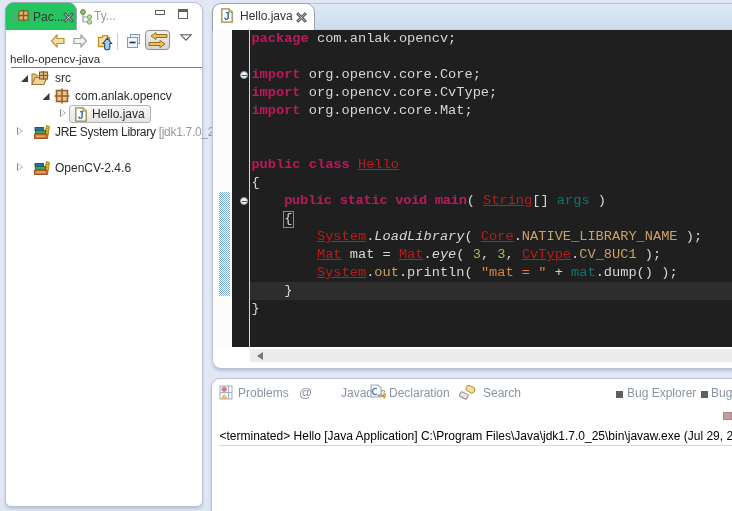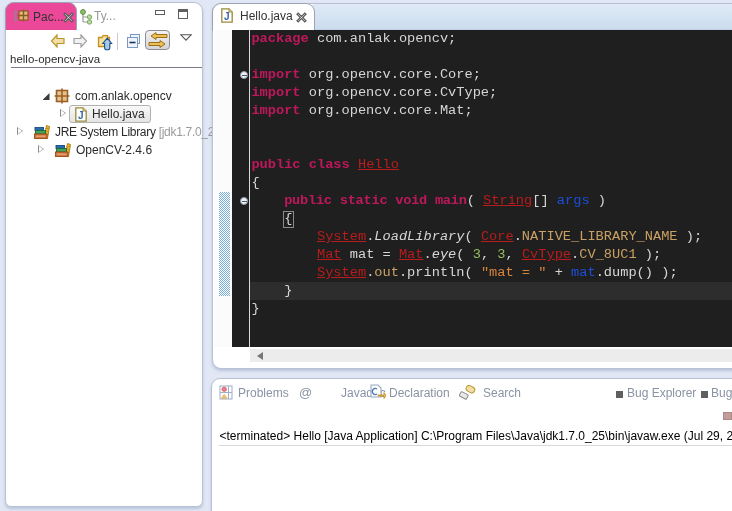--- a/index.html
+++ b/index.html
@@ -4,21 +4,21 @@
 <style>
 * { margin:0; padding:0; box-sizing:border-box; }
 html,body { width:732px; height:511px; overflow:hidden; }
 body { background:#e2e7f5; font-family:"Liberation Sans",sans-serif; position:relative; }
 .panel { position:absolute; background:#ffffff; border:1px solid #b8c2d4; box-shadow:0 2px 3px rgba(110,130,170,.35); }
 .abs { position:absolute; }
 svg { position:absolute; display:block; }
 
 
 #left { left:5px; top:2px; width:198px; height:505px; border-radius:9px 9px 6px 6px; }
-#ltab { position:absolute; left:-1px; top:-1px; width:72px; height:28px; background:#ec4899; border:1px solid #9aa4b4; border-bottom:none; border-radius:9px 9px 0 0; }
+#ltab { position:absolute; left:-1px; top:-1px; width:72px; height:28px; background:#22c55e; border:1px solid #9aa4b4; border-bottom:none; border-radius:9px 9px 0 0; }
 .tabtext { position:absolute; font-size:12px; color:#333; }
 .graytext { color:#9a9a9a; }
 
 
 #lsep { position:absolute; left:111px; top:30px; width:1px; height:17px; background:#c9c9c9; }
 #linkbtn { position:absolute; left:139px; top:27px; width:25px; height:20px; border:1px solid #8a8f96; border-radius:4px; background:linear-gradient(#f2f2f2,#d5d5d5); }
 
 
 #ptitle { position:absolute; left:4px; top:50px; font-size:11.5px; color:#2b2b2b; }
 #phr { position:absolute; left:5px; top:64px; right:0; height:1px; background:#787d85; }
@@ -41,21 +41,21 @@
   background-image:conic-gradient(#79aad8 25%, #ffffff 0 50%, #79aad8 0 75%, #ffffff 0);
   background-size:2px 2px; }
 #curline { position:absolute; left:36px; top:252px; right:0; height:18px; background:#2d2d2d; }
 #brackbox { position:absolute; left:68.5px; top:181px; width:11px; height:17px; border:1px solid #8a8a8a; }
 pre.code { position:absolute; left:37.4px; top:0; font-family:"Liberation Mono",monospace; font-size:13.67px; line-height:18px; color:#d6d6d6; }
 .kw { color:#be185d; font-weight:bold; }
 .cls { color:#b91c1c;text-decoration:underline; }
 .num { color:#97bd63; }
 .fld { color:#c9a164; }
 .str { color:#d8853e; }
-.var { color:#1d4ed8; }
+.var { color:#0f766e; }
 .it { font-style:italic; }
 .fold { position:absolute; left:25.5px; width:8px; height:8px; border-radius:50%; background:#edf1f5; border:1px solid #8f97a1; }
 .fold:after { content:""; position:absolute; left:1.5px; top:3.2px; width:5px; height:1.6px; background:#4a5568; }
 #hscroll { position:absolute; left:37px; top:345px; right:0; height:13px; background:#ececec; }
 #harrow { position:absolute; left:7px; top:3px; width:0; height:0; border-right:6px solid #777; border-top:4px solid transparent; border-bottom:4px solid transparent; }
 
 
 #console { left:211px; top:378px; width:531px; height:140px; border-radius:9px 0 0 0; }
 #ctab { position:absolute; left:308px; top:-1px; width:92px; height:27px; background:#fff; border:1px solid #9aa4b4; border-bottom:none; border-radius:8px 8px 0 0; }
 .ctlabel { position:absolute; top:7px; font-size:12px; color:#8a93a3; }
@@ -119,20 +119,30 @@
     <rect x="0.5" y="3.5" width="10" height="10" fill="#eef4fa" stroke="#7a9ac0" stroke-width="1"></rect>
     <path d="M2.5 8.5 h6" stroke="#17335c" stroke-width="1.6"></path>
   </svg>
 
   <svg style="left:174px; top:31px;" width="12" height="7" viewBox="0 0 12 7">
     <path d="M0.8 0.8 L11.2 0.8 L6 6.2 Z" fill="#fff" stroke="#555" stroke-width="1.1"></path>
   </svg>
   <div id="ptitle">hello-opencv-java</div>
   <div id="phr"></div>
 
+  <div class="trow" style="top:66px;">
+    <div class="tri-exp" style="left:15px; top:6px;"></div>
+    <svg style="left:25px; top:2px;" width="18" height="15" viewBox="0 0 18 15">
+      <path d="M1 3 L1 13.5 L6.5 13.5 L6 4.8 L4.5 3 Z" fill="#e9c889" stroke="#a07830" stroke-width="1.1"></path>
+      <path d="M1 13.5 L4 6.5 L16 6.5 L13 13.5 Z" fill="#f0d49a" stroke="#a07830" stroke-width="1.1"></path>
+      <rect x="8.5" y="1" width="8" height="7" fill="#e3b77a" stroke="#8a5a20" stroke-width="1.1"></rect>
+      <path d="M12.5 0 v9 M7.5 4.5 h10" stroke="#8a5a20" stroke-width="1.2" fill="none"></path>
+    </svg>
+    <span style="left:49px;">src</span>
+  </div>
   <div class="trow" style="top:84px;">
     <div class="tri-exp" style="left:36.5px; top:6px;"></div>
     <svg style="left:48px; top:1px;" width="16" height="16" viewBox="0 0 16 16">
       <rect x="2.5" y="2.5" width="11" height="11" fill="#e7c28a" stroke="#9a6228" stroke-width="1.6"></rect>
       <path d="M8 0.5 v15 M0.5 8 h15" stroke="#9a6228" stroke-width="1.6" fill="none"></path>
     </svg>
     <span style="left:69px;">com.anlak.opencv</span>
   </div>
   <div class="trow" style="top:102px;">
     <div class="sel"></div>
@@ -149,21 +159,21 @@
     <svg style="left:28px; top:2px;" width="17" height="14" viewBox="0 0 17 14">
       <path d="M12.5 0.5 L15.5 1.5 L13.5 13.5 L10.5 12.5 Z" fill="#eab335" stroke="#a87a10" stroke-width="0.9"></path>
       <path d="M11 3.5 h4 M10.6 6.5 h4 M10.2 9.5 h4" stroke="#c2920f" stroke-width="0.8"></path>
       <rect x="1" y="2.5" width="8.5" height="3" fill="#2a6ab0" stroke="#1a4a80" stroke-width="0.9"></rect>
       <rect x="1.5" y="5.5" width="10" height="3.5" fill="#44a35c" stroke="#1a6a30" stroke-width="0.9"></rect>
       <rect x="0.5" y="9" width="12.5" height="4.5" fill="#cd7240" stroke="#9a4a10" stroke-width="0.9"></rect>
       <rect x="2" y="10.5" width="9.5" height="1.6" fill="#e5a070" stroke="none"></rect>
     </svg>
     <span style="left:49px; letter-spacing:-0.3px;">JRE System Library <span style="position:static;color:#9a9a9a;">[jdk1.7.0_25]</span></span>
   </div>
-  <div class="trow" style="top:138px;margin-left:21px;">
+  <div class="trow" style="top:156px;">
     <div class="tri-col" style="left:11px; top:4px;"></div>
     <svg style="left:28px; top:2px;" width="17" height="14" viewBox="0 0 17 14">
       <path d="M12.5 0.5 L15.5 1.5 L13.5 13.5 L10.5 12.5 Z" fill="#eab335" stroke="#a87a10" stroke-width="0.9"></path>
       <path d="M11 3.5 h4 M10.6 6.5 h4 M10.2 9.5 h4" stroke="#c2920f" stroke-width="0.8"></path>
       <rect x="1" y="2.5" width="8.5" height="3" fill="#2a6ab0" stroke="#1a4a80" stroke-width="0.9"></rect>
       <rect x="1.5" y="5.5" width="10" height="3.5" fill="#44a35c" stroke="#1a6a30" stroke-width="0.9"></rect>
       <rect x="0.5" y="9" width="12.5" height="4.5" fill="#cd7240" stroke="#9a4a10" stroke-width="0.9"></rect>
       <rect x="2" y="10.5" width="9.5" height="1.6" fill="#e5a070" stroke="none"></rect>
     </svg>
     <span style="left:49px;">OpenCV-2.4.6</span>

